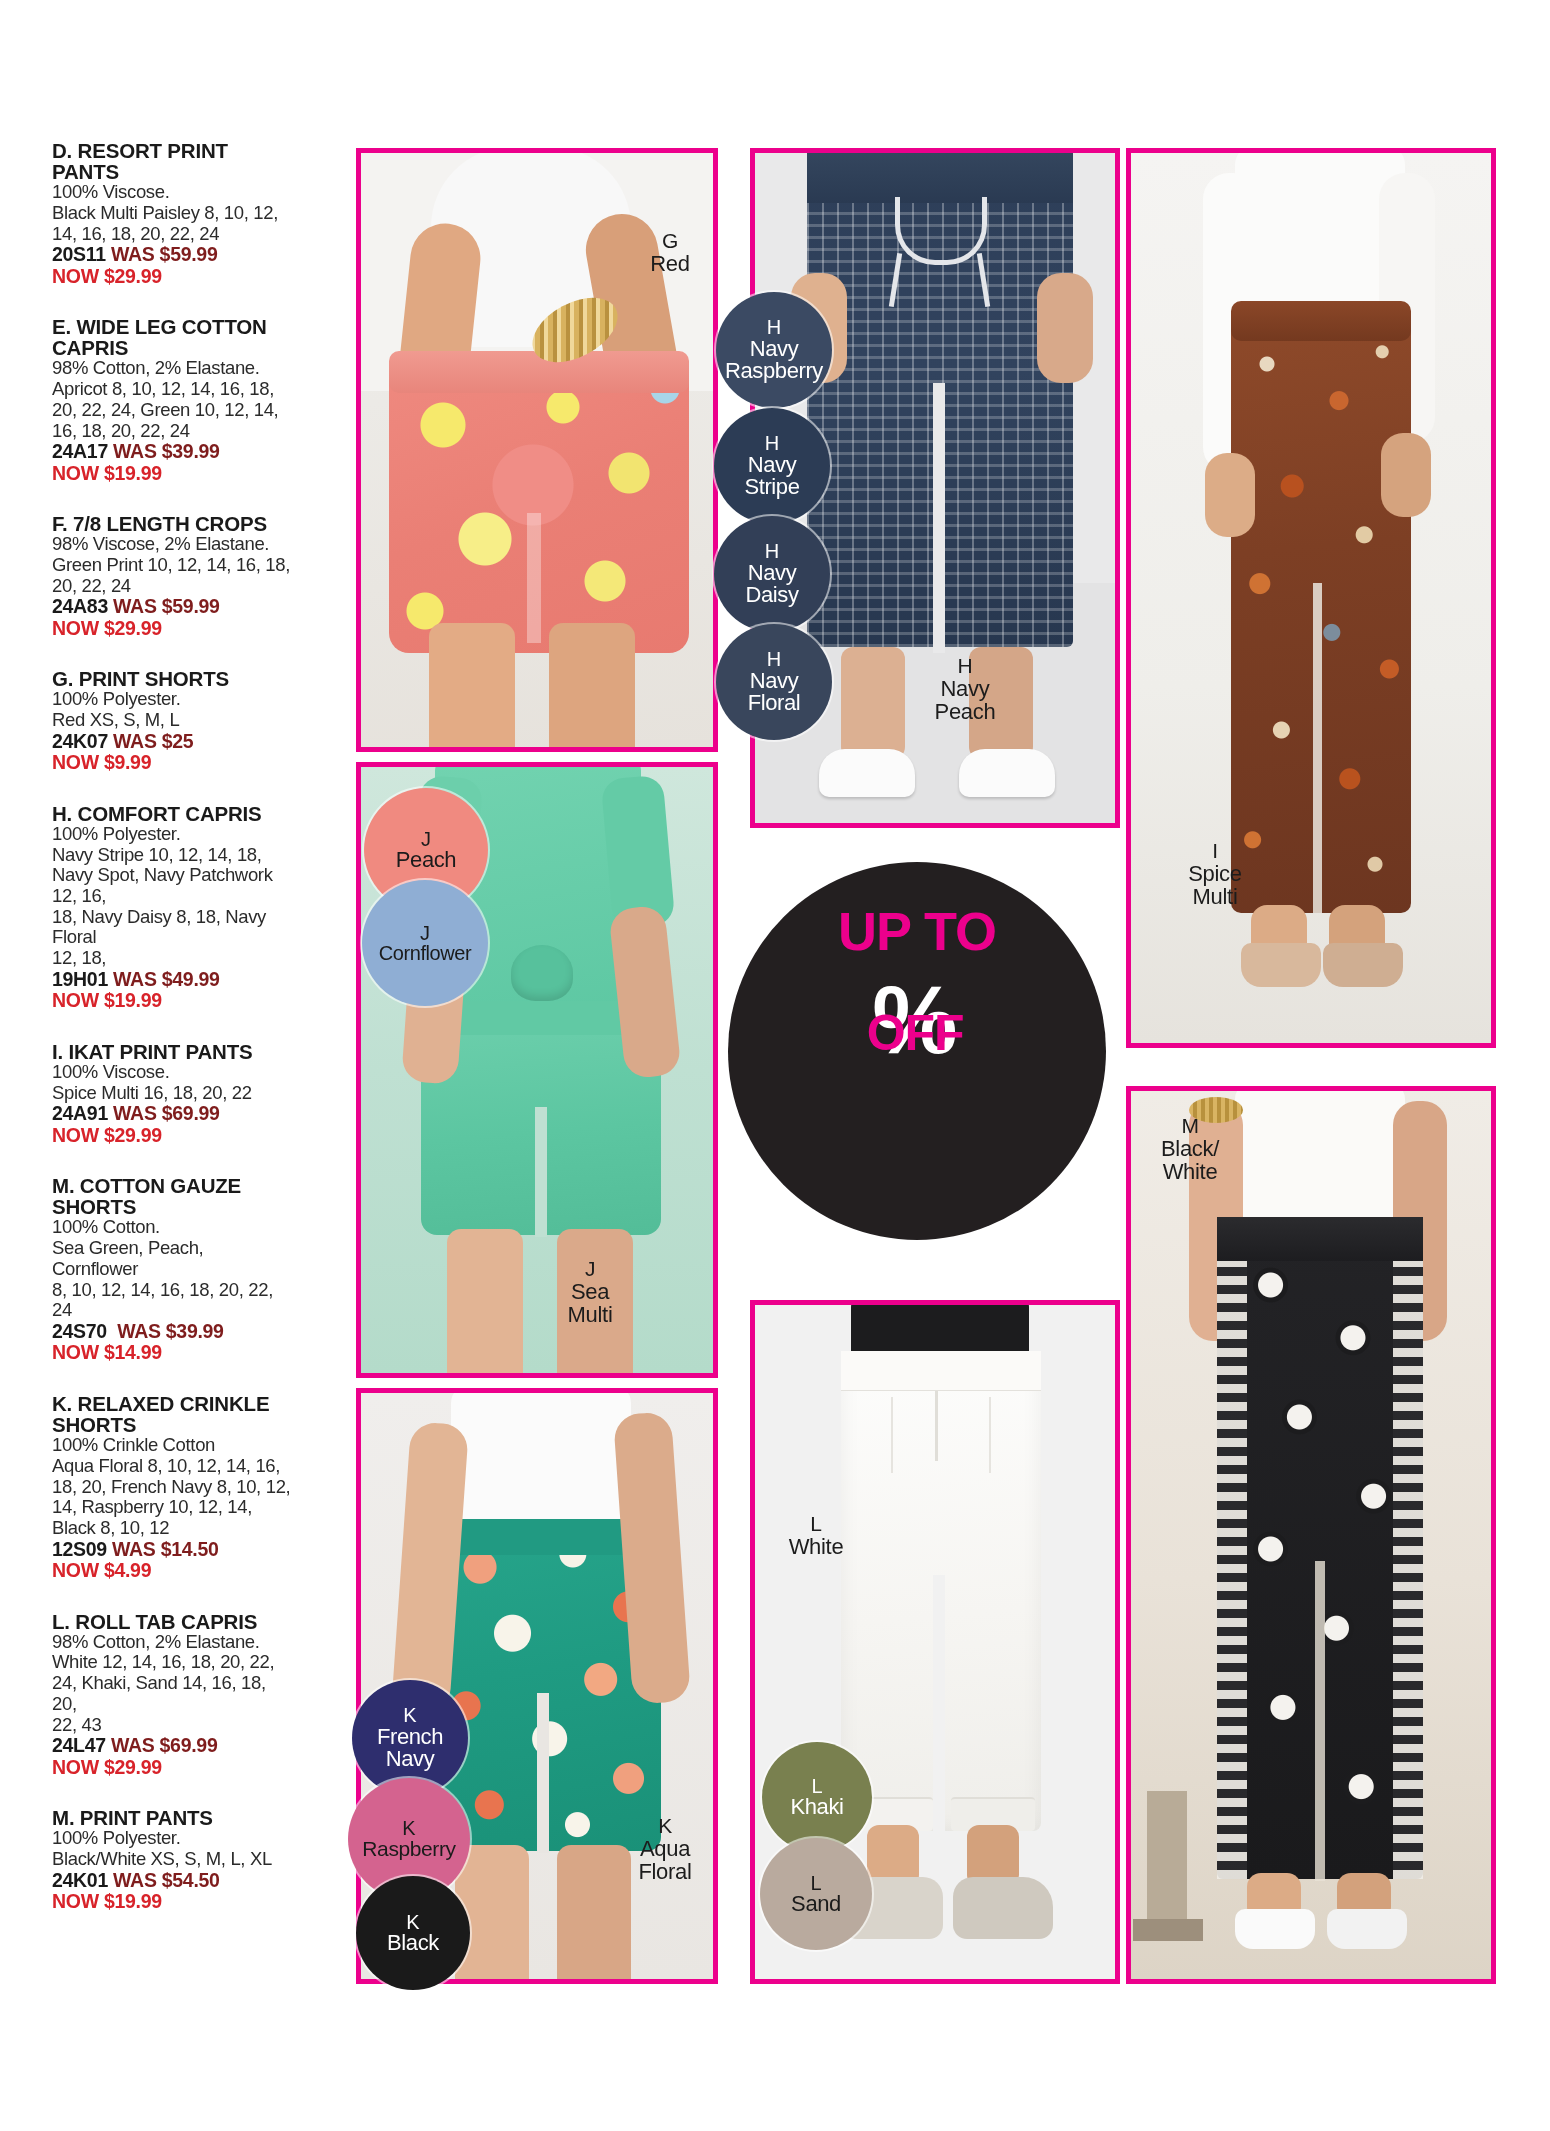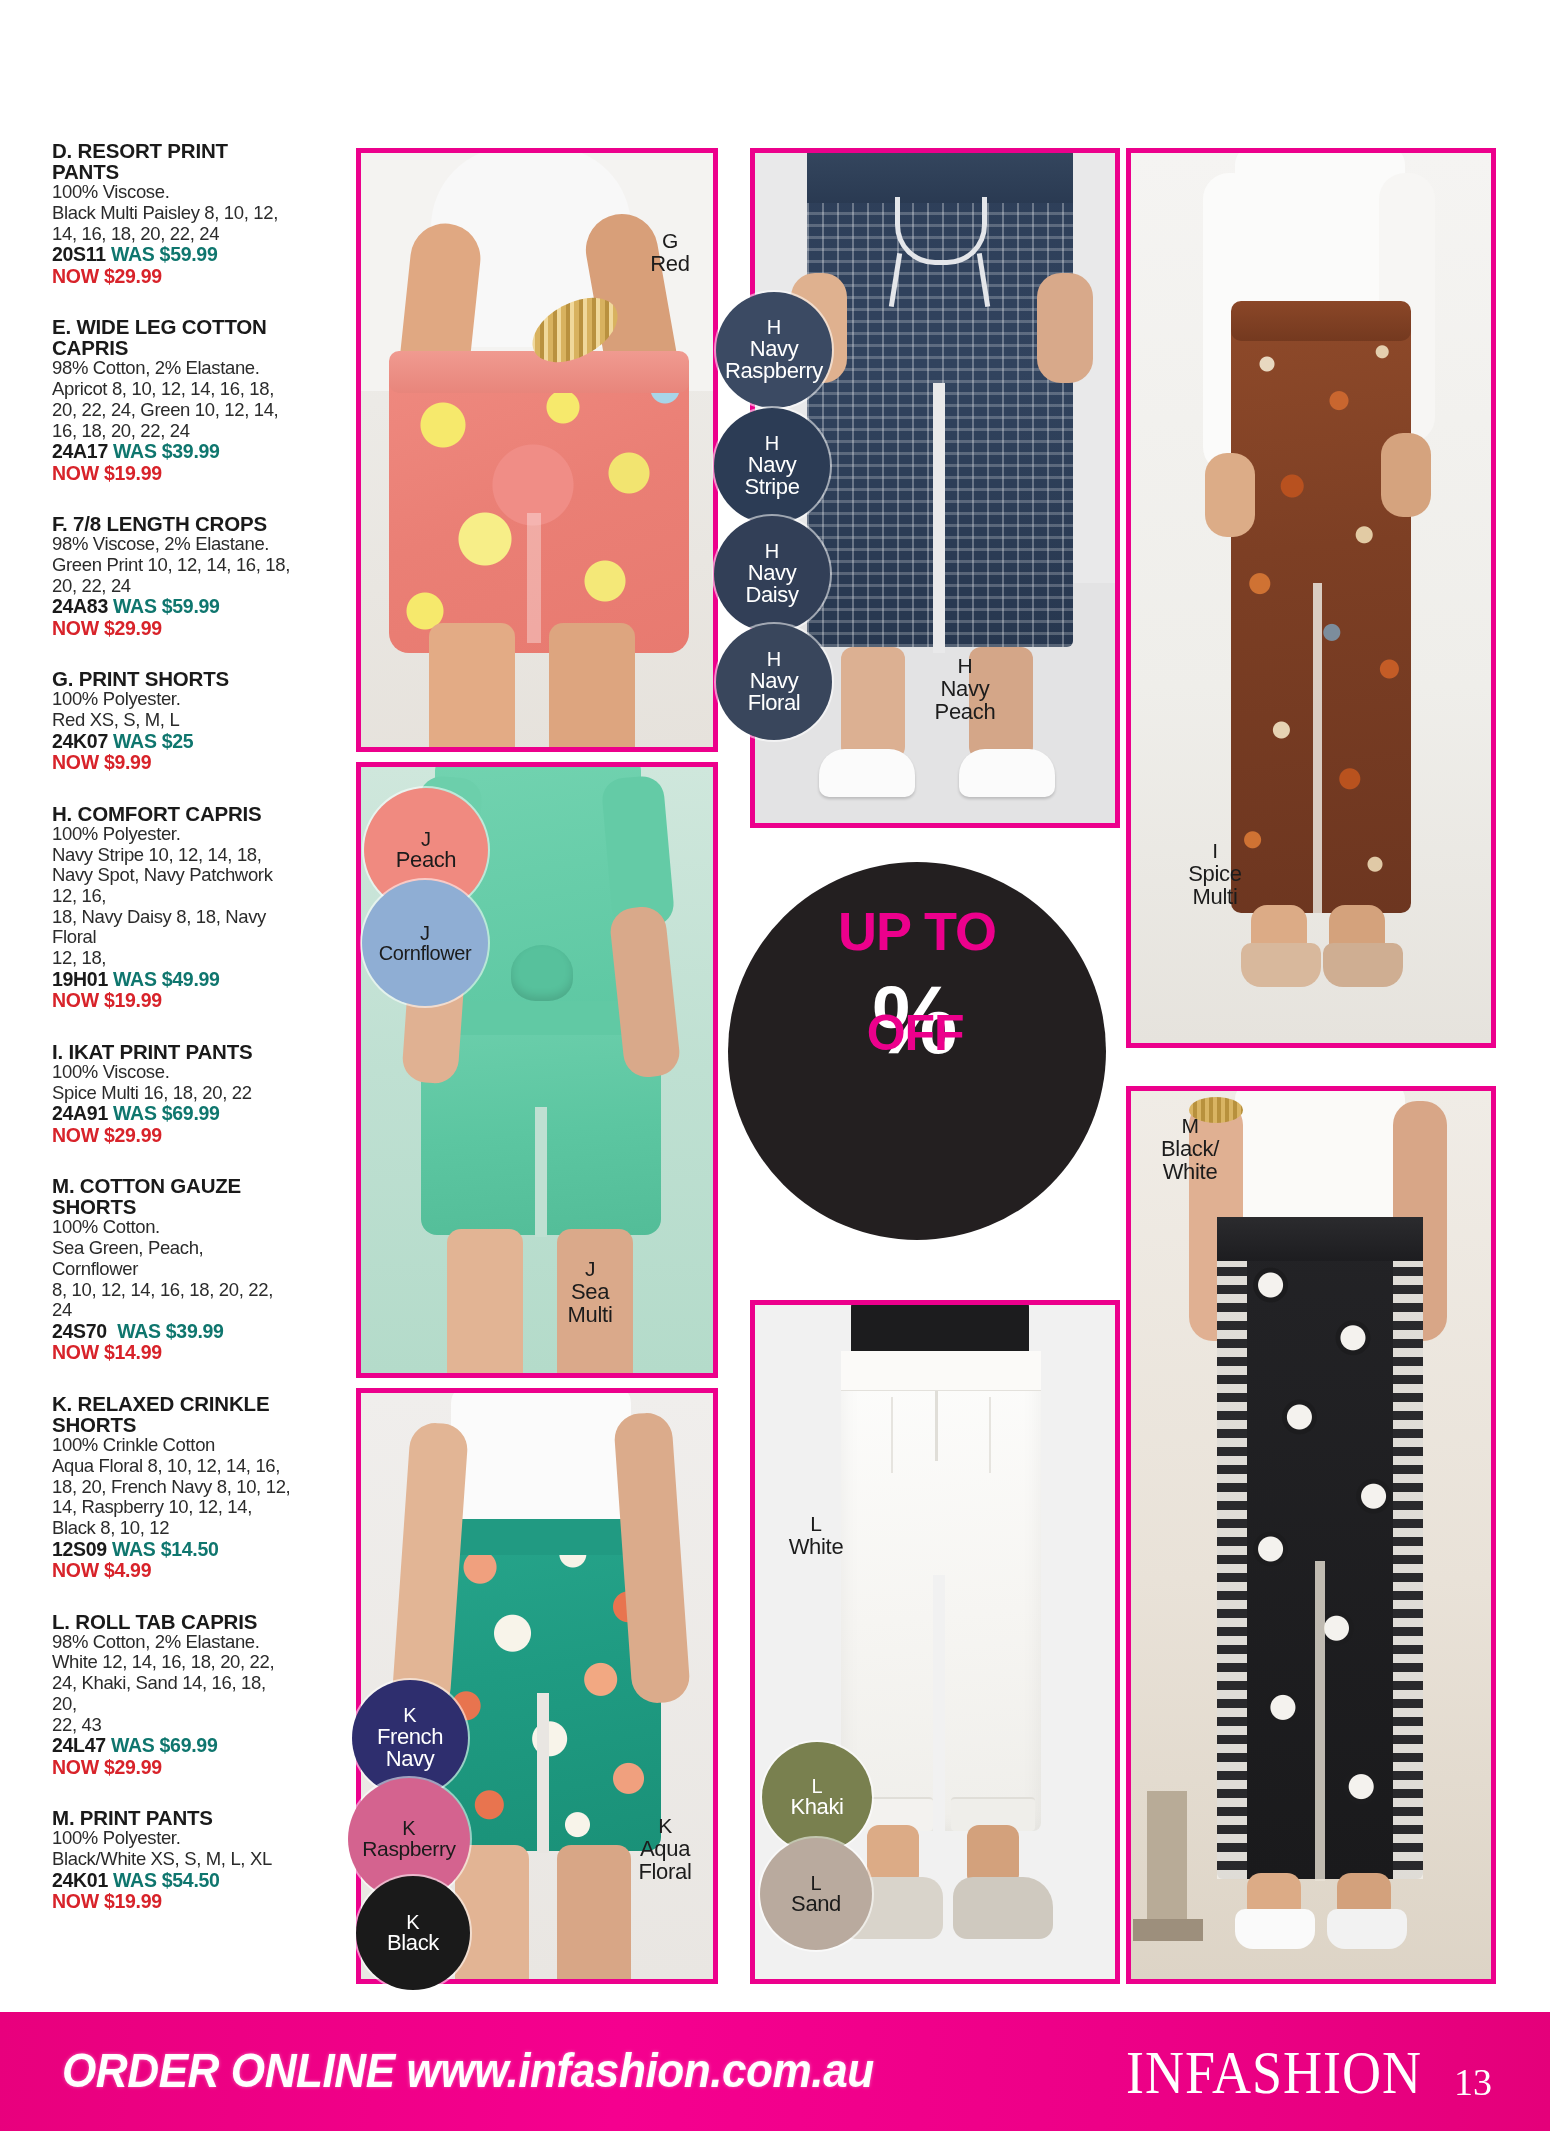--- a/index.html
+++ b/index.html
@@ -49,21 +49,21 @@
   .prod-title {
     font-size:20.5px; font-weight:bold; color:#1a1a1a;
     line-height:1.03; letter-spacing:-0.2px;
   }
   .prod-desc {
     font-size:18.5px; color:#2b2b2b; line-height:1.12;
     letter-spacing:-0.35px; font-stretch:condensed;
   }
   .prod-price { font-size:19.5px; font-weight:bold; line-height:1.1; letter-spacing:-0.3px; }
   .code { color:#1a1a1a; }
-  .was  { color:#0f766e; }
+  .was  { color:#7f1d1d; }
   .now  { color:#d8232a; font-weight:bold; }
 
   
   .panel {
     position:absolute; border:5px solid #ec008c; overflow:hidden; background:#efefef;
   }
   .panel-inner { position:absolute; inset:0; }
 
   
   #panel-def { left:356px; top:148px; width:362px; height:604px; }
@@ -709,22 +709,14 @@
   </div>
 
   <div class="badge">
     <div class="badge-upto">UP TO</div>
     <div class="badge-row">
       <span class="badge-pct">%</span>
       <span class="badge-off">OFF</span>
     </div>
   </div>
 
-  <div class="footer">
-    <div class="footer-order">
-      <span>ORDER ONLINE</span>
-      <span class="fo-url">www.infashion.com.au</span>
-    </div>
-    <div class="footer-logo">INFASHION</div>
-    <div class="footer-page">13</div>
-  </div>
 
 </div>
 
 </body></html>

